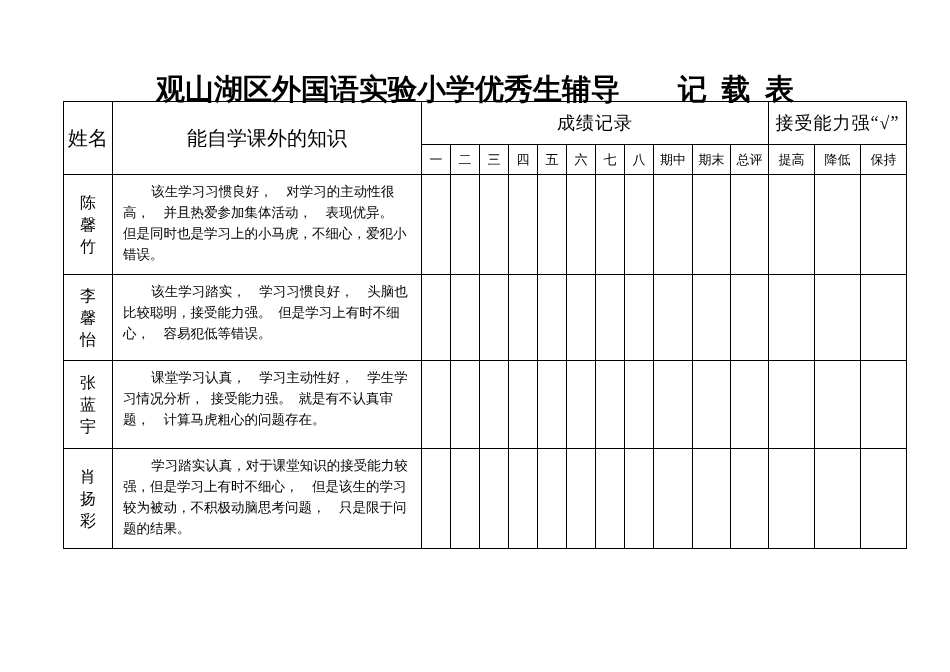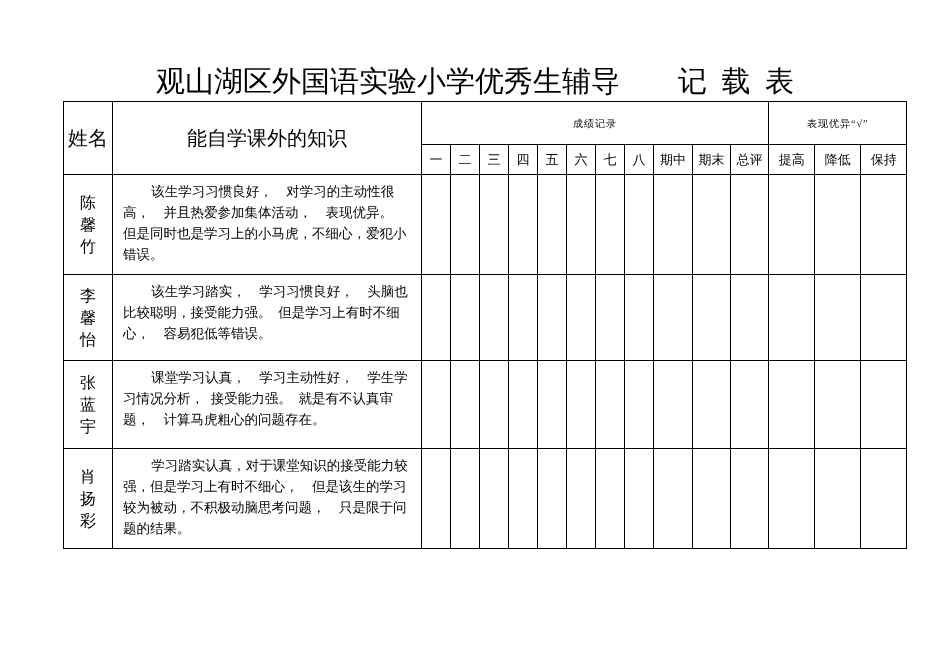--- a/index.html
+++ b/index.html
@@ -16,25 +16,25 @@
       width: 950px;
       height: 672px;
       background: #ffffff;
       overflow: hidden;
     }
     .doc-title {
       position: absolute;
       top: 64px;
       left: 0;
       right: 0;
-      margin: 0;
+      margin: 8px;
       text-align: center;
       font-size: 29px;
       line-height: 34px;
-      font-weight: 400;
+      font-weight: 700;
       color: #000000;
       white-space: pre-wrap;
     }
     table.record-table {
       position: absolute;
       left: 63px;
       top: 101px;
       width: 843px;
       border-collapse: collapse;
       table-layout: fixed;
@@ -57,21 +57,21 @@
     col.c-mid { width: 39px; }
     col.c-fin { width: 38px; }
     col.c-tot { width: 38px; }
     col.c-cmp { width: 46px; }
     tr.head-main { height: 43px; }
     tr.head-sub { height: 30px; }
     tr.r0 { height: 88px; }
     tr.r1 { height: 86px; }
     tr.r2 { height: 88px; }
     tr.r3 { height: 96px; }
-    th.group-head { font-size: 10px; letter-spacing: 1px; }
+    th.group-head { font-size: 18px; letter-spacing: 1px; }
     th.rowspan-head { font-size: 20px; }
     th.sub-head { font-size: 13px; }
     td.name-cell {
       font-size: 16px;
       line-height: 22px;
       padding: 0 9px;
       margin-top: 16px;
     }
     td.analysis-cell {
       text-align: left;
@@ -107,21 +107,21 @@
       <col class="c-cmp">
         <col class="c-cmp">
         <col class="c-cmp">
     </colgroup>
 
     <thead>
       <tr class="head-main">
         <th class="rowspan-head" rowspan="2">姓名</th>
         <th class="rowspan-head" rowspan="2">能自学课外的知识</th>
         <th class="group-head" colspan="11">成绩记录</th>
-        <th class="group-head" colspan="3">表现优异“√”</th>
+        <th class="group-head" colspan="3">接受能力强“√”</th>
       </tr>
       <tr class="head-sub">
         <th class="sub-head">一</th>
         <th class="sub-head">二</th>
         <th class="sub-head">三</th>
         <th class="sub-head">四</th>
         <th class="sub-head">五</th>
         <th class="sub-head">六</th>
         <th class="sub-head">七</th>
         <th class="sub-head">八</th>

